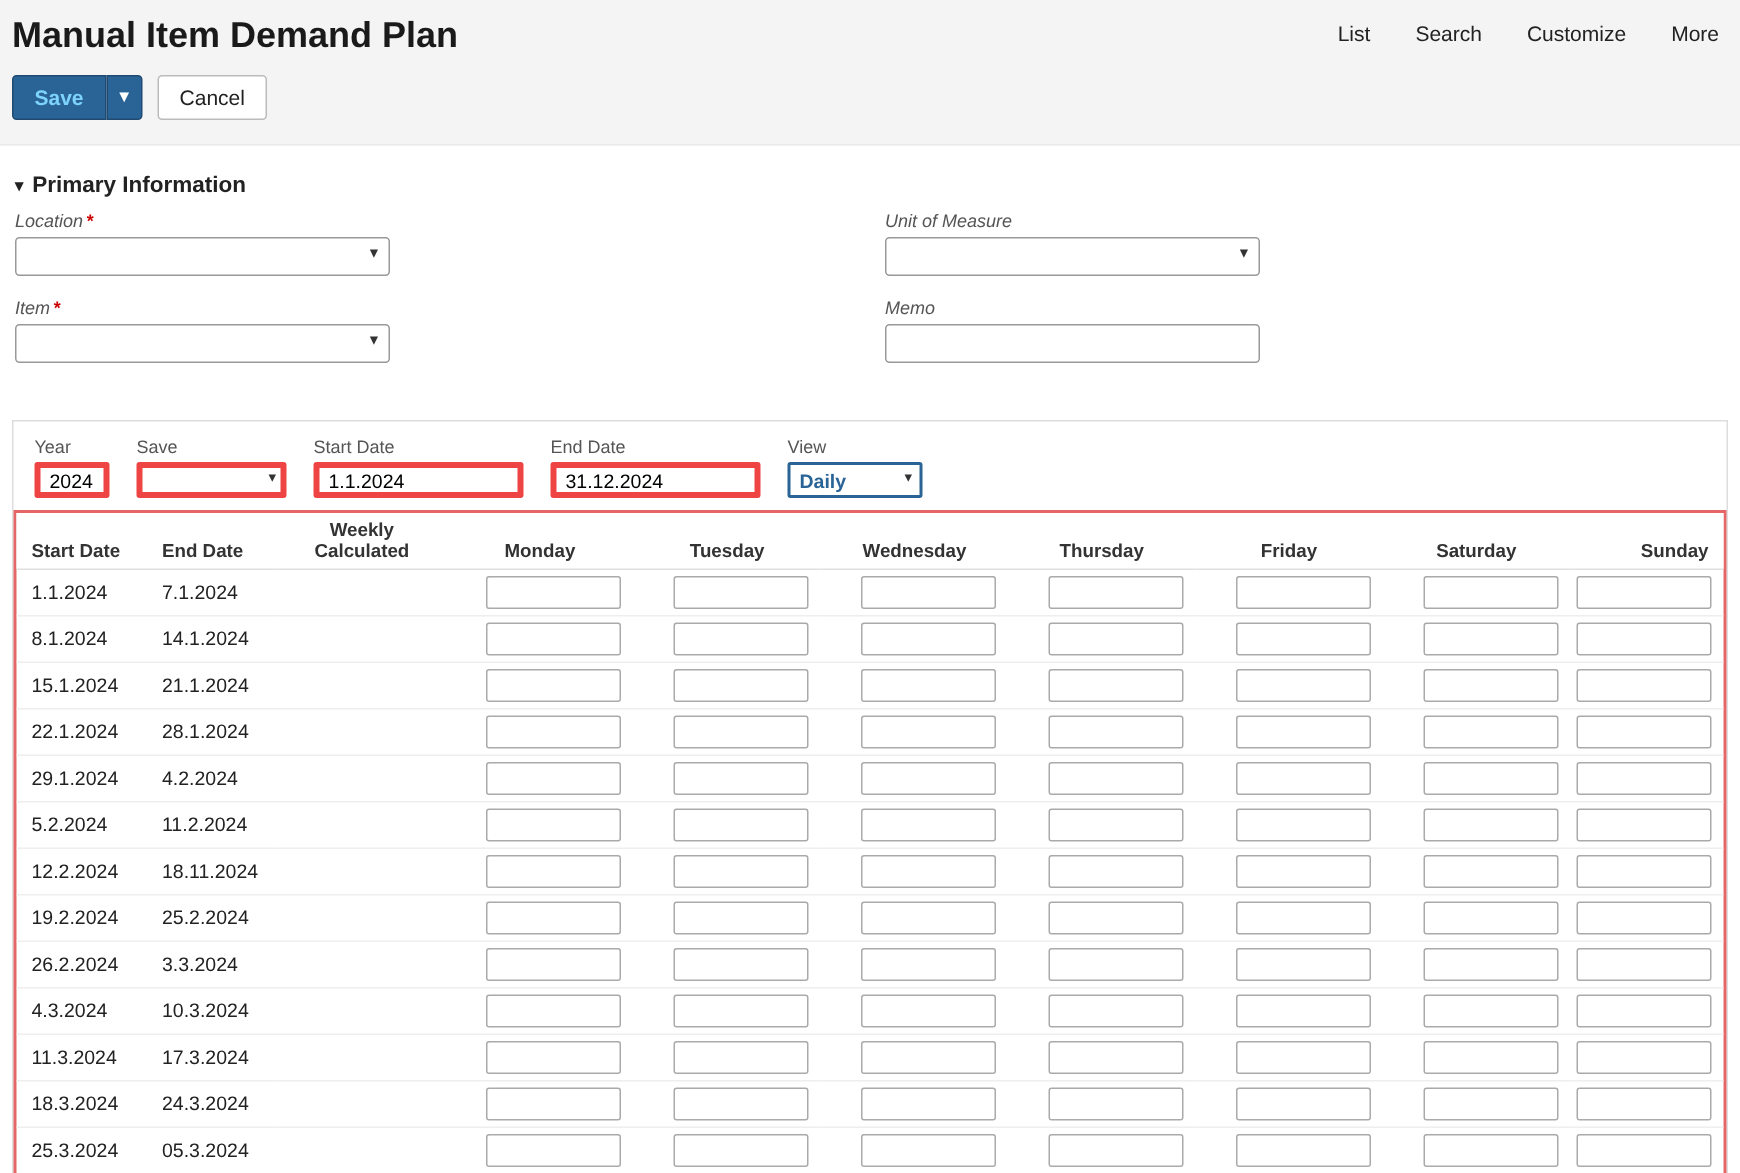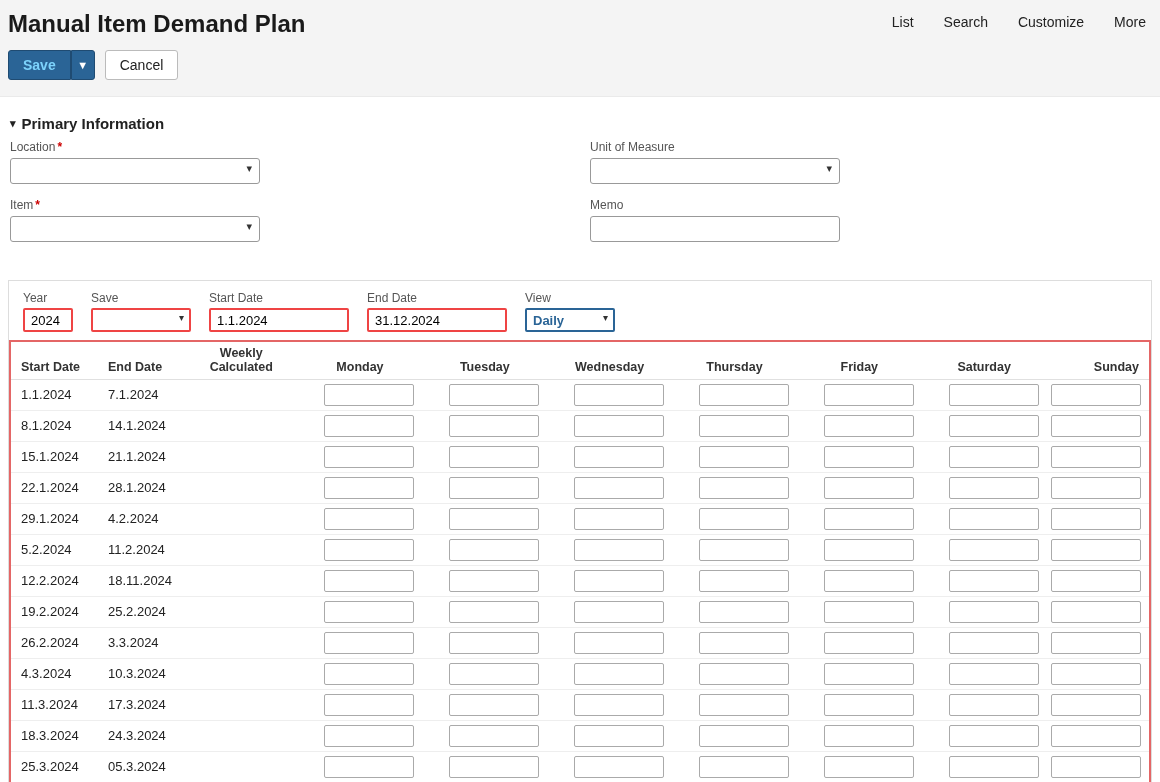--- a/index.html
+++ b/index.html
@@ -89,20 +89,21 @@
     padding: 0 10px 24px 10px;
     gap: 60px;
   }
   .form-col { width: 520px; }
   .form-field { margin-bottom: 14px; }
   .form-label {
     display: block;
     font-size: 12px;
     color: #555;
     margin-bottom: 4px;
+    font-style: italic;
   }
   .req { color: #c00; margin-left: 2px; font-weight: 700; }
   .input-select, .input-text {
     width: 250px;
     height: 26px;
     border: 1px solid #999;
     border-radius: 3px;
     background: #fff;
     padding: 2px 6px;
     font-size: 13px;
@@ -130,21 +131,21 @@
   .filter-row {
     display: flex;
     gap: 18px;
     padding: 0 14px 8px 14px;
     align-items: flex-end;
   }
   .filter-field { display: flex; flex-direction: column; }
   .filter-label { font-size: 12px; color: #555; margin-bottom: 3px; }
   .filter-input {
     height: 24px;
-    border: 2px solid #ef4444;
+    border: 4px solid #ef4444;
     border-radius: 2px;
     padding: 2px 6px;
     font-size: 13px;
   }
   .w-year { width: 50px; }
   .w-month { width: 100px; }
   .w-date { width: 140px; }
   .w-view { width: 90px; }
   .filter-select-wrap { position: relative; display: inline-block; }
   .filter-select-wrap::after {

